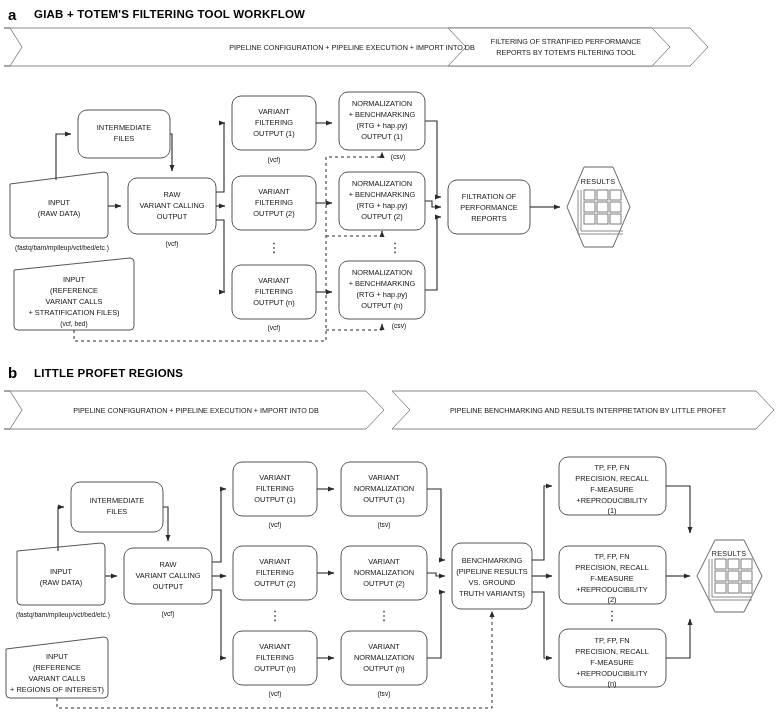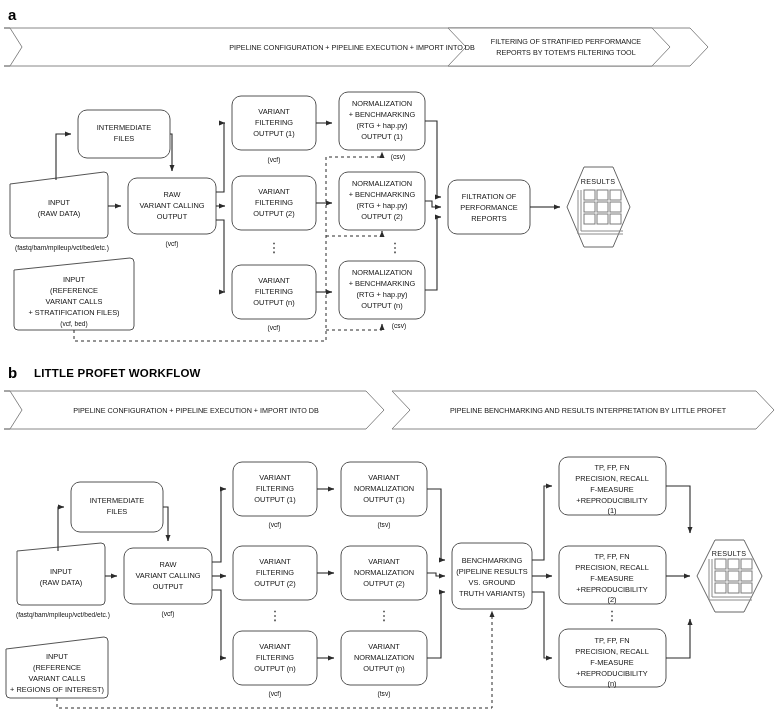--- a/index.html
+++ b/index.html
@@ -21,20 +21,21 @@
   .t-cap{font-size:6.6px;text-anchor:middle;}
   .t-res{font-size:7.2px;text-anchor:middle;letter-spacing:.3px;}
   .dots{font-size:13px;text-anchor:middle;fill:#222;letter-spacing:0;}
 </style>
 </head>
 <body>
 
 <div id="root">
 
   <div class="panel-letter" style="left:8px;top:6px;">a</div>
+  <div class="panel-title" style="left:34px;top:8px;">GIAB + TOTEM'S FILTERING TOOL WORKFLOW</div>
 
   <svg width="778" height="714">
     <defs>
       <marker id="ah" markerWidth="7" markerHeight="7" refX="6.2" refY="3" orient="auto" markerUnits="userSpaceOnUse">
         <path d="M0,0.4 L6.4,3 L0,5.6 z" fill="#2b2b2b"></path>
       </marker>
       <marker id="ahd" markerWidth="7" markerHeight="7" refX="6.2" refY="3" orient="auto" markerUnits="userSpaceOnUse">
         <path d="M0,0.4 L6.4,3 L0,5.6 z" fill="#2b2b2b"></path>
       </marker>
     </defs>
@@ -304,15 +305,15 @@
     <text class="t-box" x="612" y="643">TP, FP, FN</text>
     <text class="t-box" x="612" y="654">PRECISION, RECALL</text>
     <text class="t-box" x="612" y="665">F-MEASURE</text>
     <text class="t-box" x="612" y="676">+REPRODUCIBILITY</text>
     <text class="t-box" x="612" y="686">(n)</text>
 
     <text class="t-res" x="729" y="556">RESULTS</text>
   </svg>
 
   <div class="panel-letter" style="left:8px;top:364px;">b</div>
-  <div class="panel-title" style="left:34px;top:367px;">LITTLE PROFET WORKFLOW</div>
+  <div class="panel-title" style="left:34px;top:367px;">LITTLE PROFET REGIONS</div>
 
 </div>
 
 </body></html>

